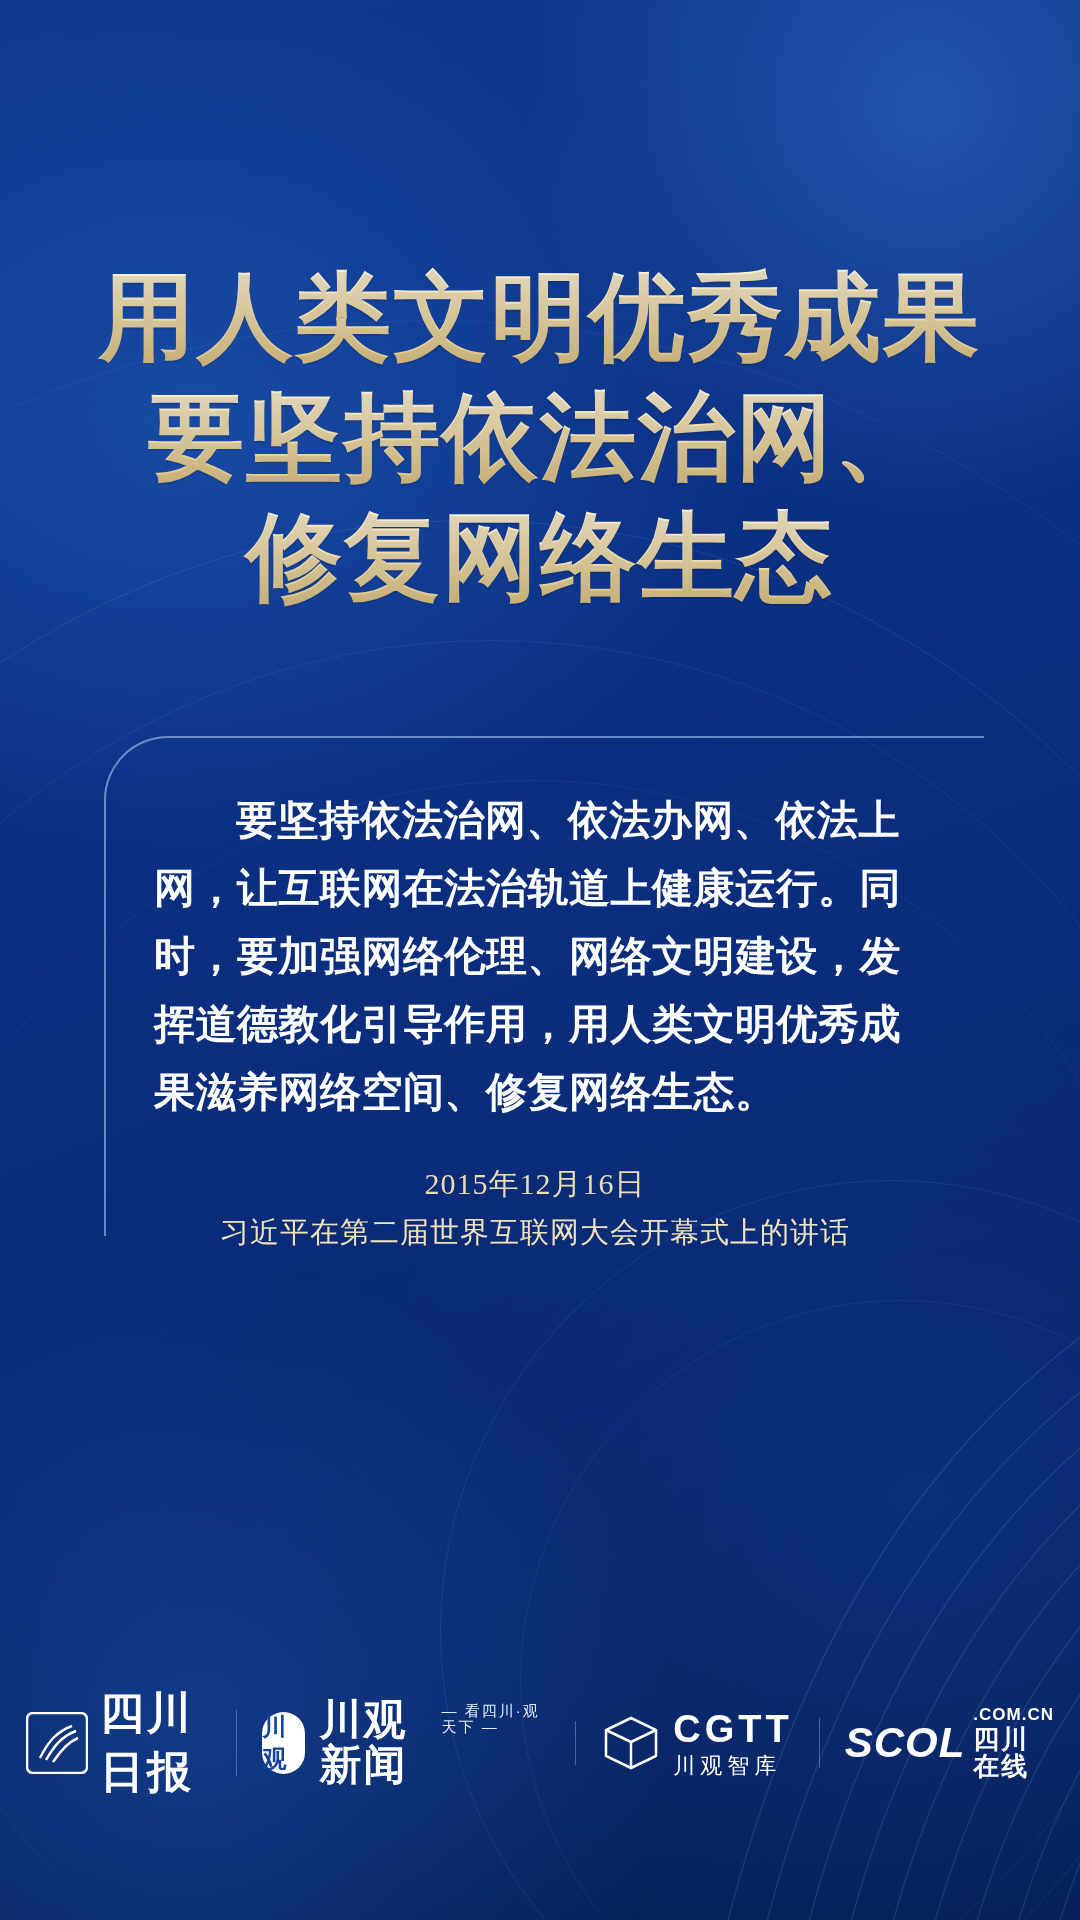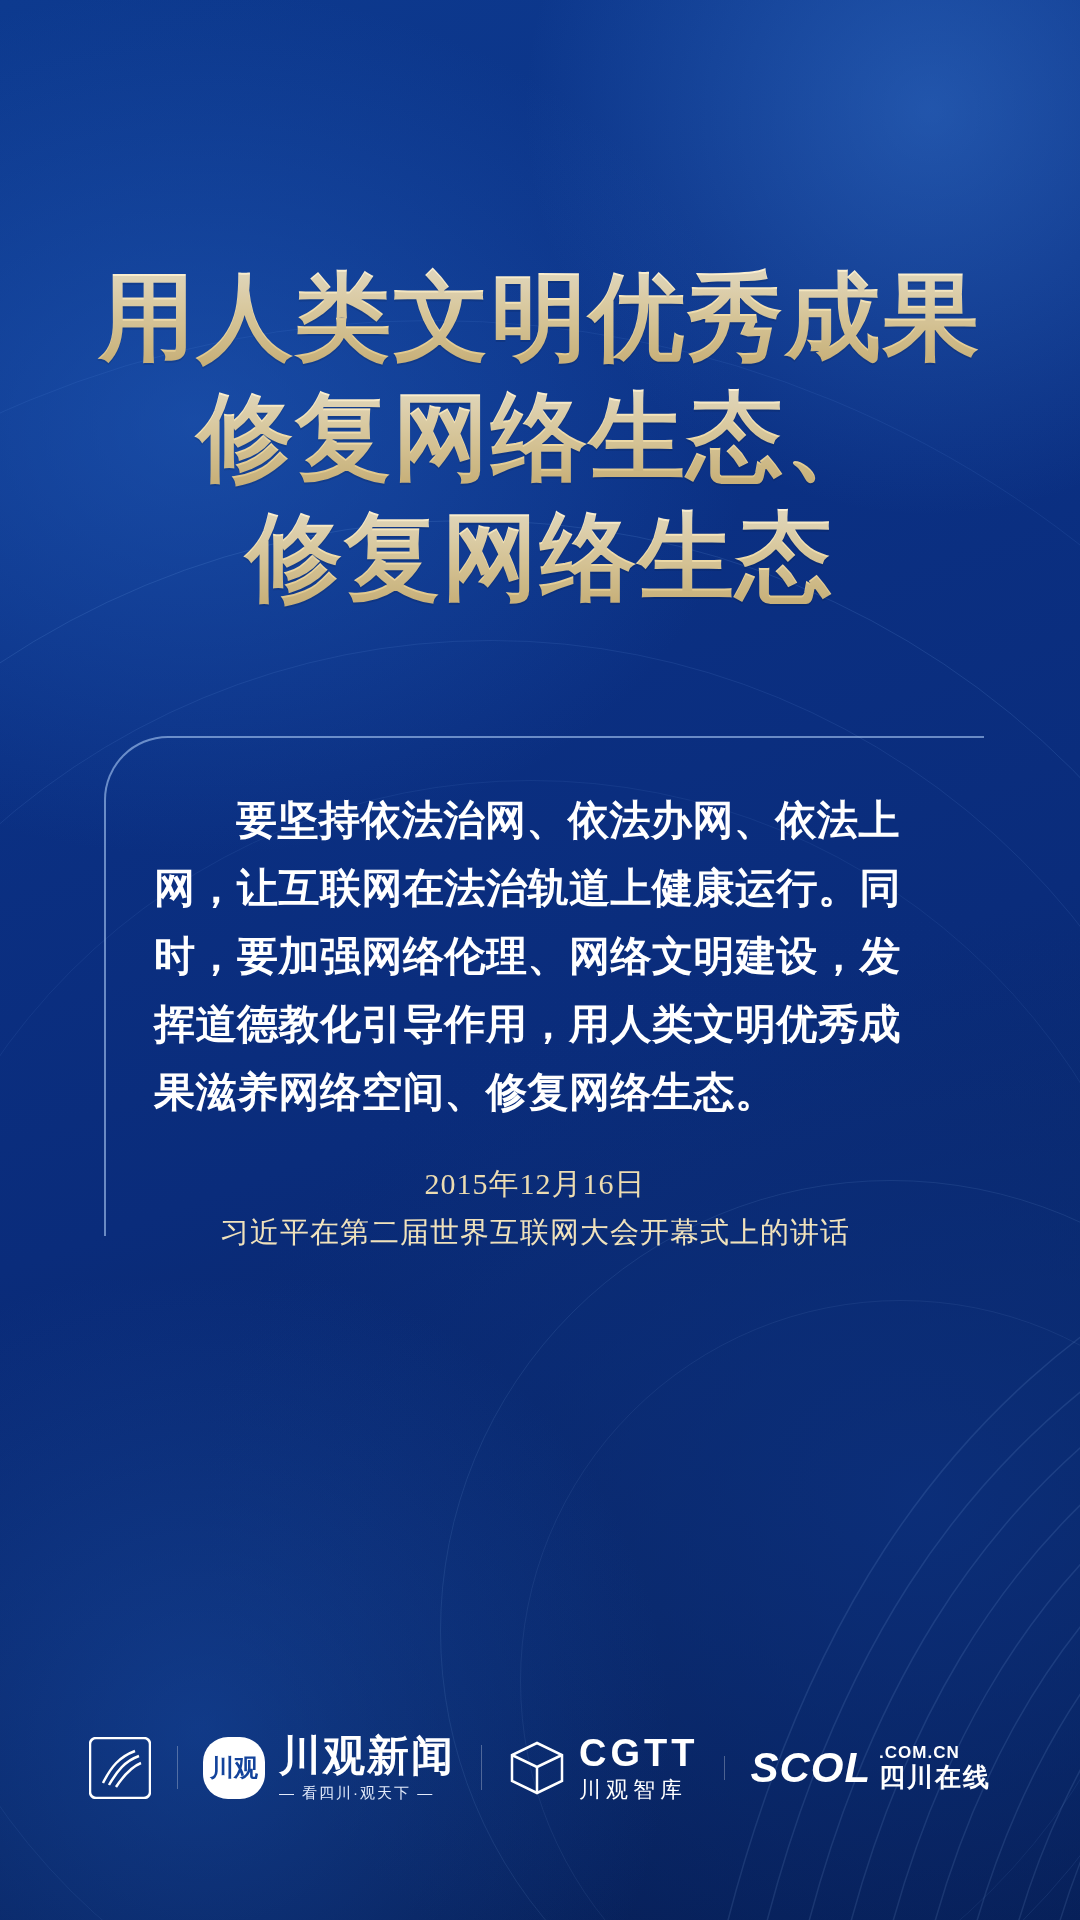--- a/index.html
+++ b/index.html
@@ -229,21 +229,20 @@
     font-family: "Liberation Serif", "DejaVu Serif", serif;
     font-size: 22px;
     letter-spacing: 5px;
     color: #ffffff;
     margin-top: 4px;
   }
 
   .cgxw-text {
     margin-left: 14px;
     display: flex;
-    flex-direction: column;
     line-height: 1.08;
   }
   .cgxw-main {
     font-family: "Liberation Serif", "DejaVu Serif", serif;
     font-weight: bold;
     font-size: 42px;
     letter-spacing: 2px;
     color: #ffffff;
   }
   .cgxw-sub {
@@ -289,21 +288,21 @@
       <path d="M760 310 C 620 415, 500 595, 458 900"></path>
       <path d="M760 360 C 640 460, 535 630, 500 900"></path>
       <path d="M760 410 C 660 505, 570 665, 542 900"></path>
       <path d="M760 460 C 680 550, 605 700, 584 900"></path>
       <path d="M760 510 C 700 595, 640 735, 626 900"></path>
     </g>
   </svg>
 
   <div class="title-block">
     <div class="title-line">用人类文明优秀成果</div>
-    <div class="title-line">修复网络生态、</div>
+    <div class="title-line">要坚持依法治网、</div>
     <div class="title-line">修复网络生态</div>
   </div>
 
   <div class="quote-card">
     <div class="quote-text">要坚持依法治网、依法办网、依法上网，让互联网在法治轨道上健康运行。同时，要加强网络伦理、网络文明建设，发挥道德教化引导作用，用人类文明优秀成果滋养网络空间、修复网络生态。</div>
   </div>
 
   <div class="attrib">
     <div class="date">2015年12月16日</div>
     <div class="source">习近平在第二届世界互联网大会开幕式上的讲话</div>
@@ -313,20 +312,21 @@
 
     <div class="logo">
       <span class="logo-mark">
         <svg width="62" height="62" viewBox="0 0 62 62">
           <rect x="1" y="1" width="60" height="60" rx="6" fill="none" stroke="#ffffff" stroke-width="2.5"></rect>
           <path d="M14 46 C 22 30, 30 20, 46 14" fill="none" stroke="#ffffff" stroke-width="2.5"></path>
           <path d="M20 48 C 28 34, 36 24, 50 19" fill="none" stroke="#ffffff" stroke-width="2.5"></path>
           <path d="M27 50 C 35 38, 42 30, 52 26" fill="none" stroke="#ffffff" stroke-width="2.5"></path>
         </svg>
       </span>
+      <span class="scrd-name">四川日报</span>
     </div>
 
     <div class="logo">
       <span class="cgxw-badge">川观</span>
       <span class="cgxw-text">
         <span class="cgxw-main">川观新闻</span>
         <span class="cgxw-sub">— 看四川·观天下 —</span>
       </span>
     </div>
 

